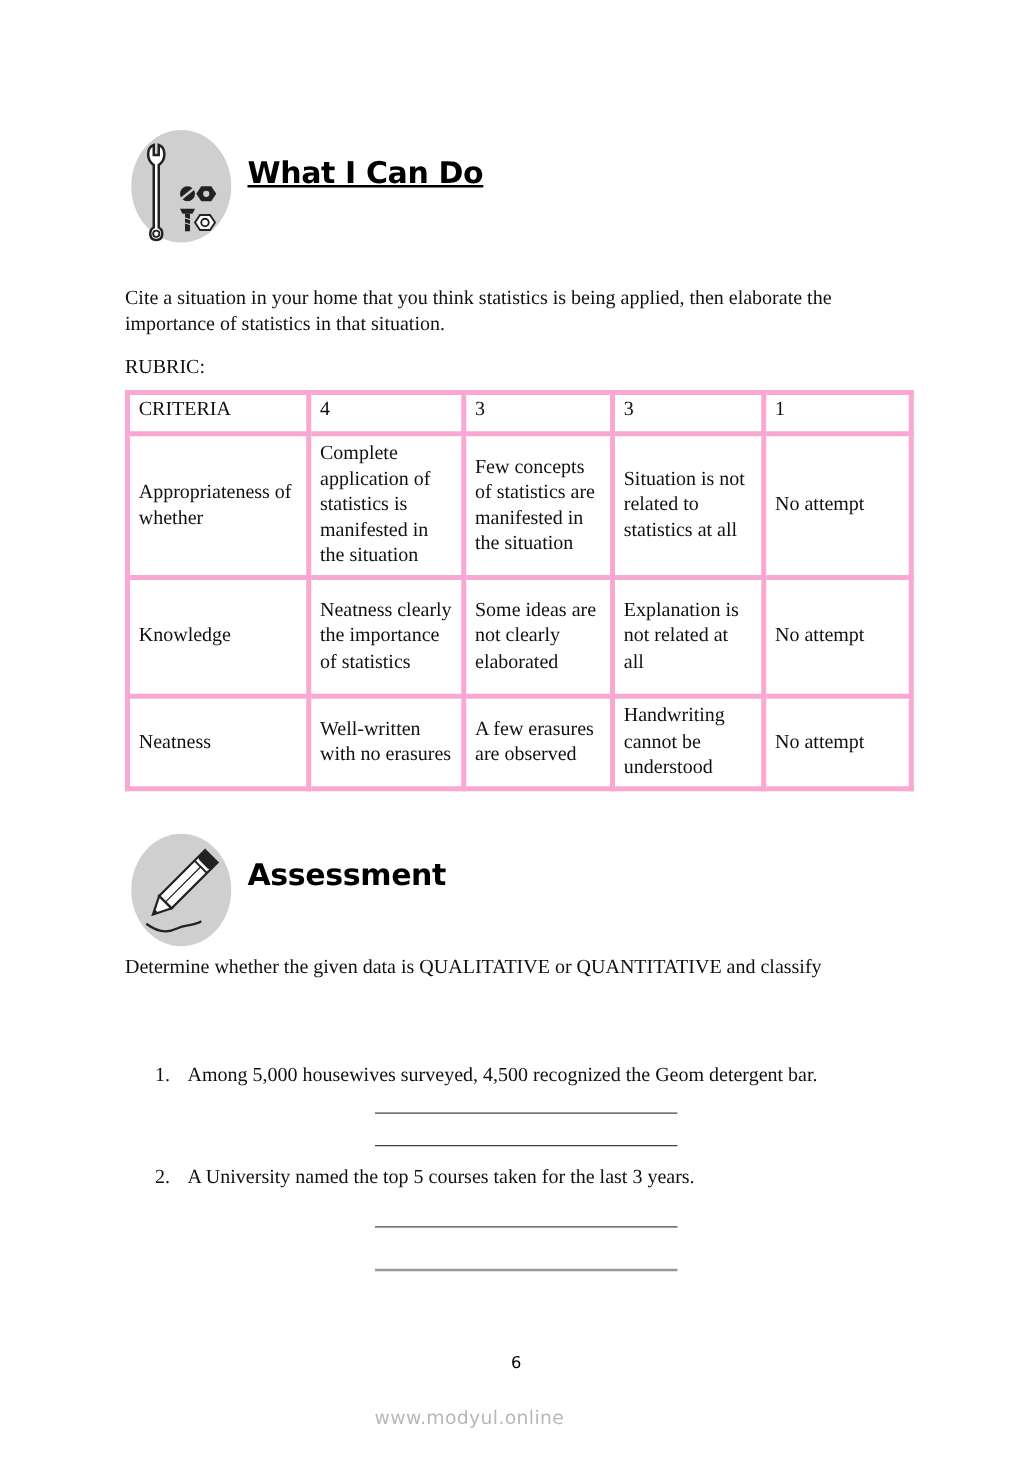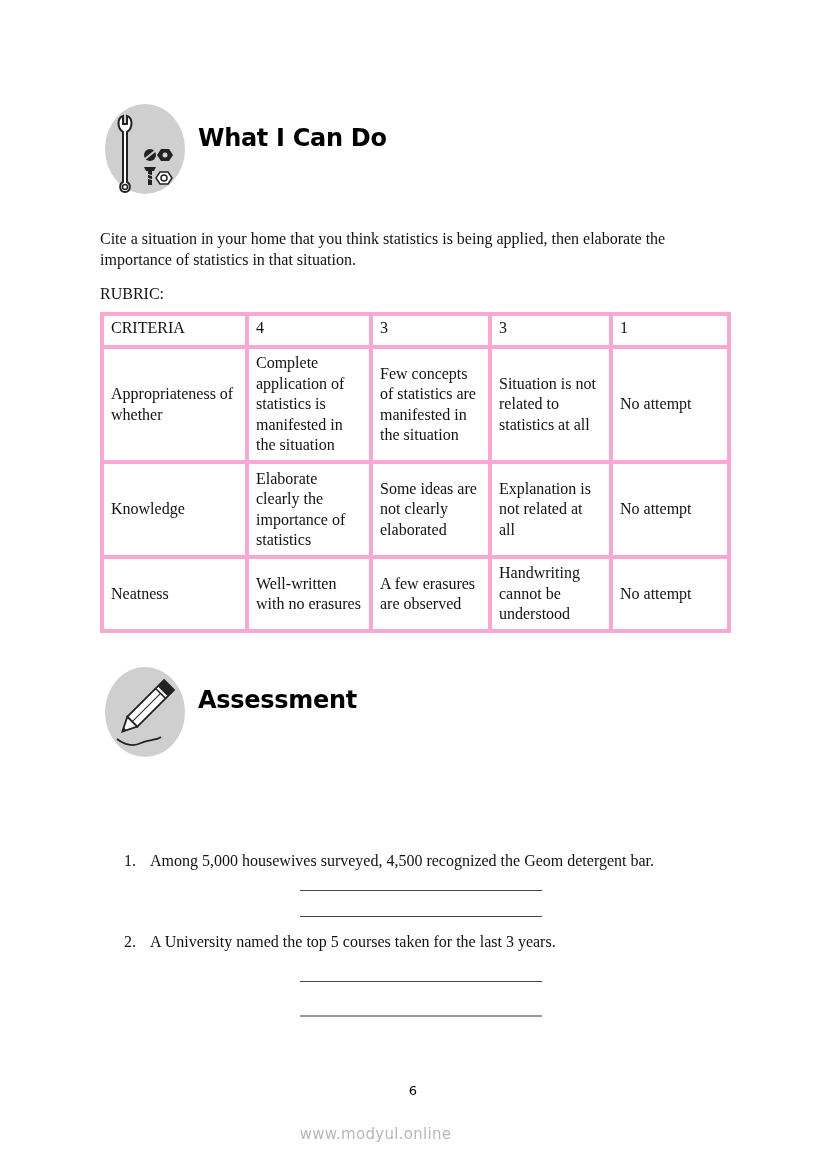--- a/index.html
+++ b/index.html
@@ -39,21 +39,21 @@
 
     <path d="M39 63 L51 63 L49 67 L41 67 Z" fill="#222"></path>
     <rect x="43" y="67" width="4" height="14" fill="#222"></rect>
     <line x1="42" y1="70" x2="48" y2="72" stroke="#cfcfcf" stroke-width="1"></line>
     <line x1="42" y1="74" x2="48" y2="76" stroke="#cfcfcf" stroke-width="1"></line>
 
     <polygon points="55,68 63,68 67,74 63,80 55,80 51,74" fill="#fff" stroke="#222" stroke-width="1.5"></polygon>
     <circle cx="59" cy="74" r="3" fill="#fff" stroke="#222" stroke-width="1.5"></circle>
   </svg>
 </div>
-<div class="section-title" style="left:198px; top:124px;">What I Can Do</div>
+<div class="section-title" style="left:198px; top:124px;text-decoration:underline;">What I Can Do</div>
 
 <div class="para" style="left:100px; top:196px;margin-top:32px;">
   <div>Cite a situation in your home that you think statistics is being applied, then elaborate the</div>
   <div>importance of statistics in that situation.</div>
 </div>
 
 <div class="para" style="left:100px; top:283px;">RUBRIC:</div>
 
 <table class="rubric">
   <colgroup>
@@ -73,21 +73,21 @@
   </tr>
   <tr style="height:115px;">
     <td>Appropriateness of whether</td>
     <td>Complete application of statistics is manifested in the situation</td>
     <td>Few concepts of statistics are manifested in the situation</td>
     <td>Situation is not related to statistics at all</td>
     <td>No attempt</td>
   </tr>
   <tr style="height:95px;">
     <td>Knowledge</td>
-    <td>Elaborate clearly the importance of statistics</td>
+    <td>Neatness clearly the importance of statistics</td>
     <td>Some ideas are not clearly elaborated</td>
     <td>Explanation is not related at all</td>
     <td>No attempt</td>
   </tr>
   <tr style="height:74px;">
     <td>Neatness</td>
     <td>Well-written with no erasures</td>
     <td>A few erasures are observed</td>
     <td>Handwriting cannot be understood</td>
     <td>No attempt</td>
@@ -104,20 +104,21 @@
       <line x1="40" y1="20" x2="40" y2="60" stroke="#222" stroke-width="1"></line>
       <polygon points="33,60 47,60 40,74" fill="#fff" stroke="#222" stroke-width="1.8"></polygon>
       <polygon points="38,70 42,70 40,74" fill="#222"></polygon>
     </g>
     <path d="M12 72 C20 78 28 80 36 76 C44 72 50 74 56 70" fill="none" stroke="#222" stroke-width="1.8"></path>
   </svg>
 </div>
 <div class="section-title" style="left:198px; top:686px;">Assessment</div>
 
 <div class="para" style="left:100px; top:763px;">
+  <div>Determine whether the given data is QUALITATIVE or QUANTITATIVE and classify</div>
 </div>
 
 <div class="q" style="left:124px; top:851px;">
   <span class="num">1.</span><span>Among 5,000 housewives surveyed, 4,500 recognized the Geom detergent bar.</span>
 </div>
 <div class="blank" style="top:890px;"></div>
 <div class="blank" style="top:916px;"></div>
 
 <div class="q" style="left:124px; top:932px;">
   <span class="num">2.</span><span>A University named the top 5 courses taken for the last 3 years.</span>

